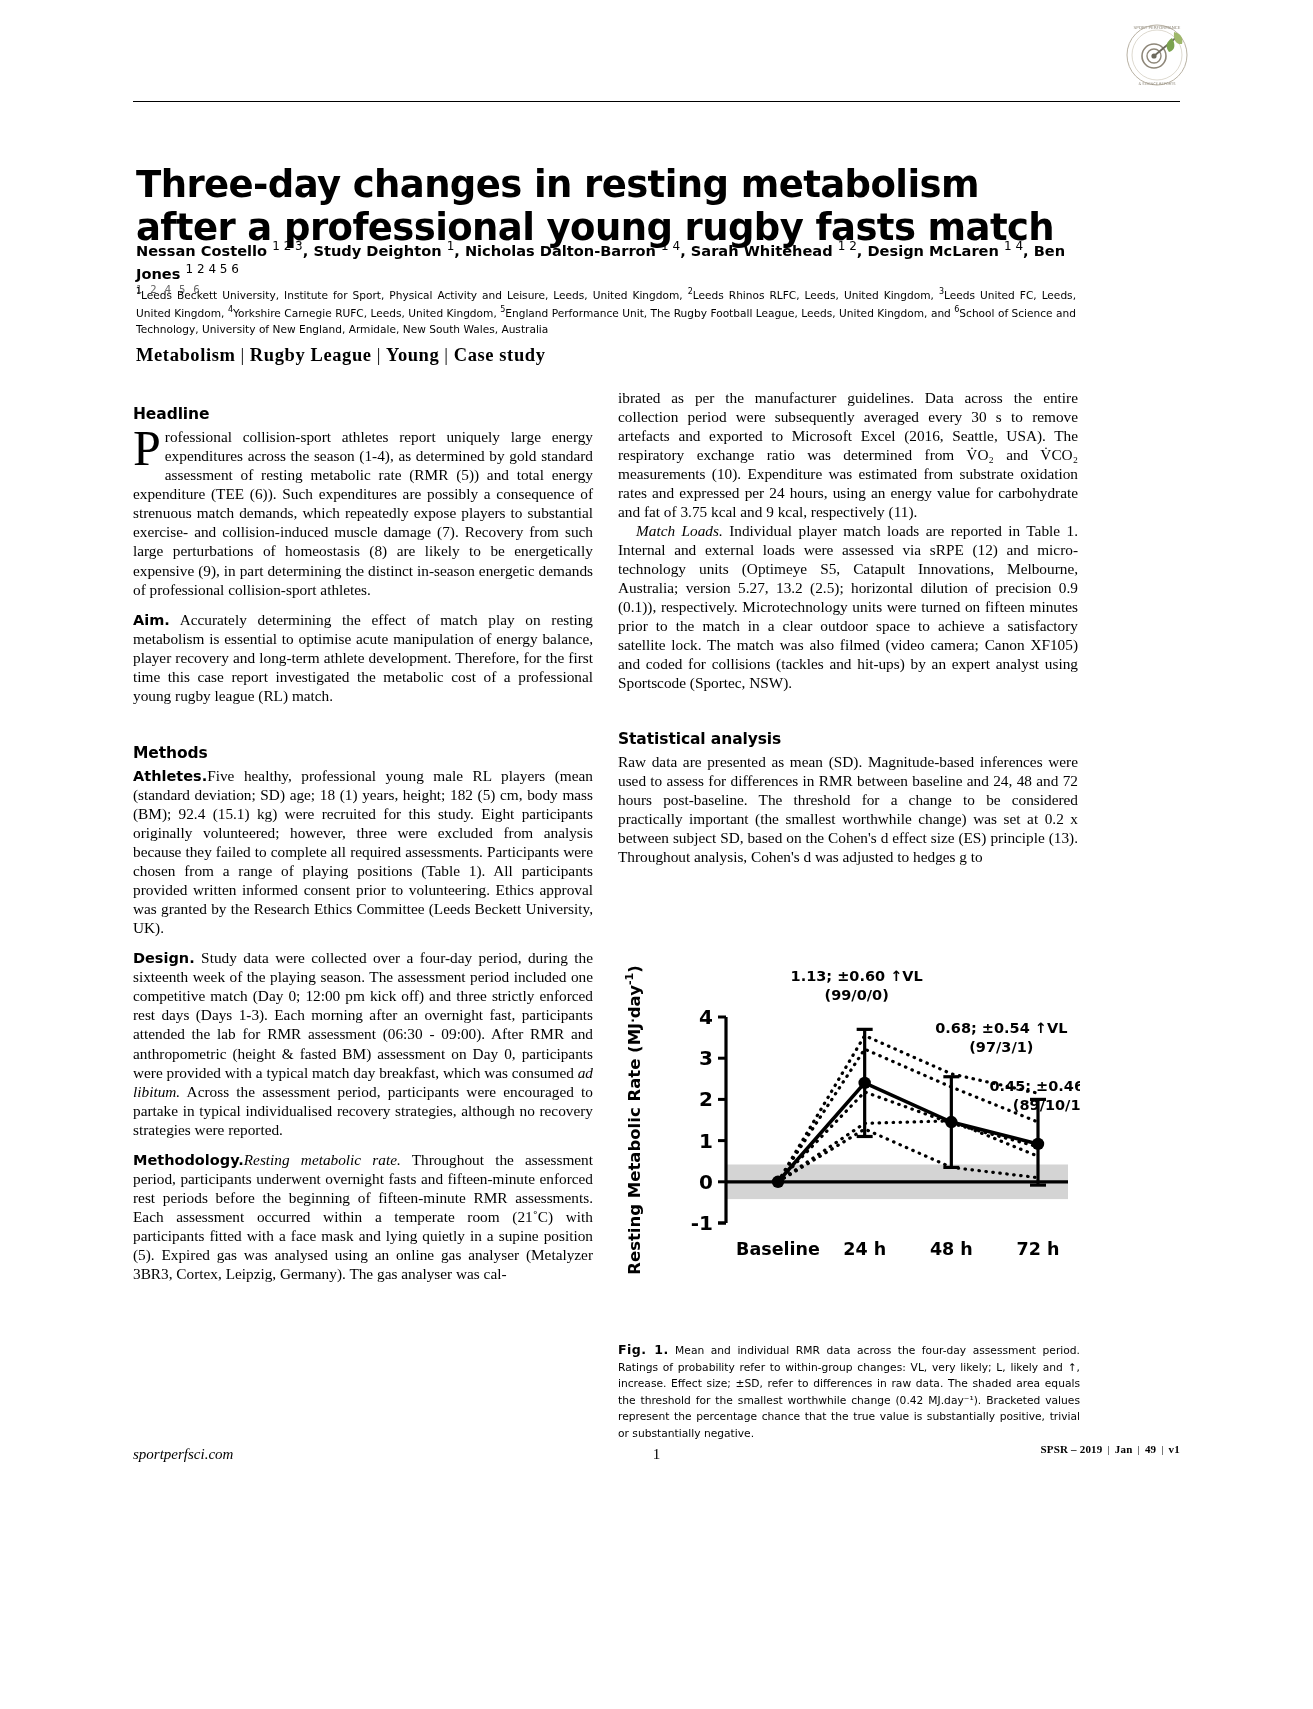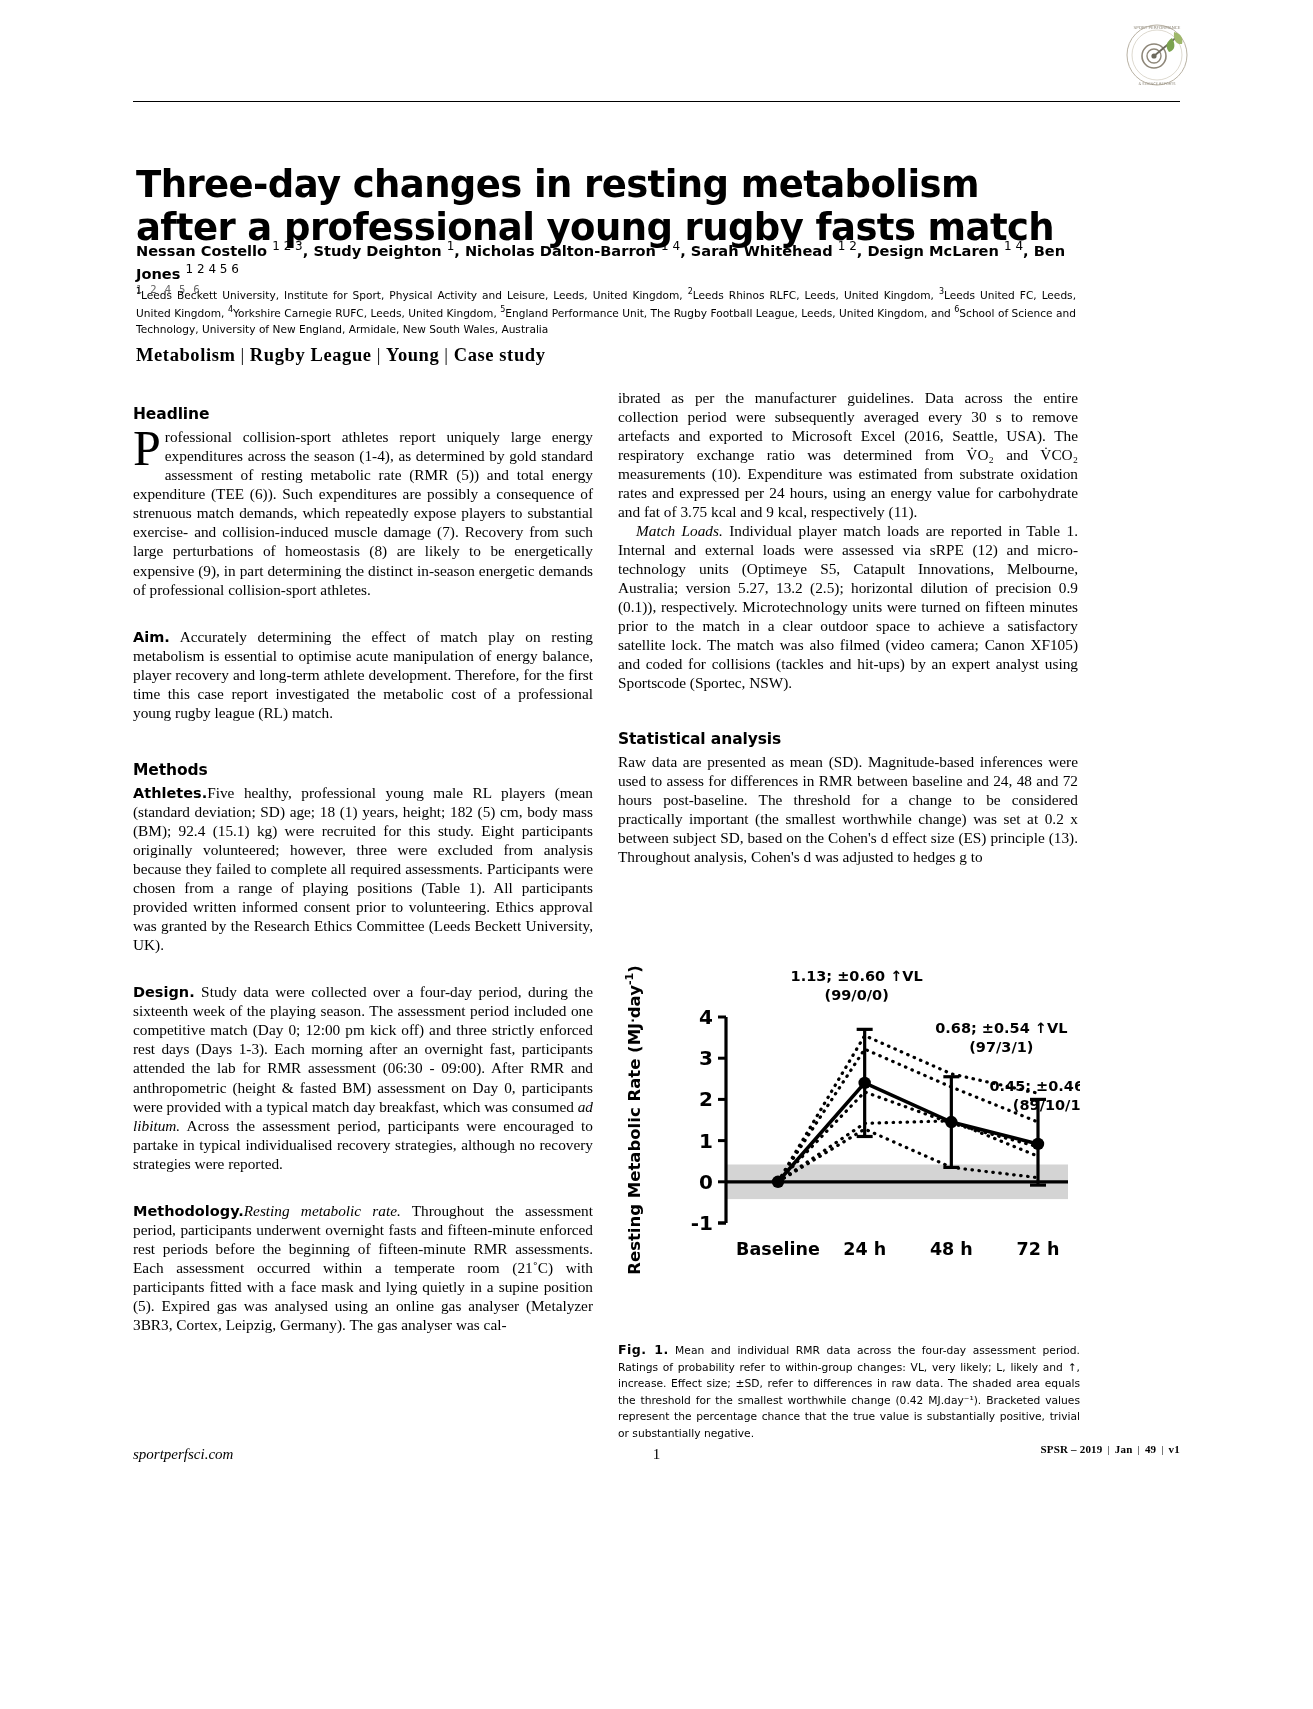--- a/index.html
+++ b/index.html
@@ -82,21 +82,21 @@
   .col.right { left:618px;  top:388px; }
 
   .col h3 {
     font-family:"DejaVu Sans", sans-serif;
     font-size:15.5px;
     font-weight:bold;
     margin:17px 0 3px 0;
     letter-spacing:-0.1px;
   }
   .col p { margin:0 0 0 0; text-indent:0; }
-  .col p + p { margin-top:28px; }
+  .col p + p { margin-top:11px; }
   .col .runin { font-family:"DejaVu Sans", sans-serif; font-weight:bold; font-size:14.5px; }
   .col .ital { font-style:italic; }
 
   
   .dropcap-p { position:relative; }
   .dropcap {
     float:left;
     font-family:"Liberation Serif", serif;
     font-size:50px;
     line-height:0.78;

